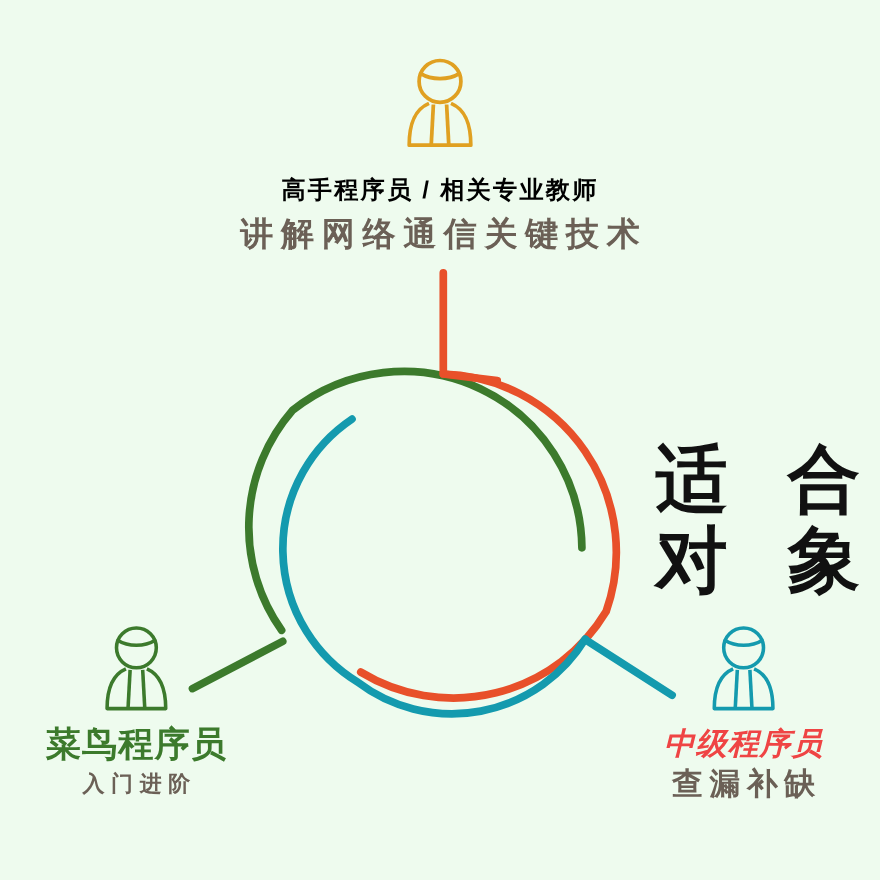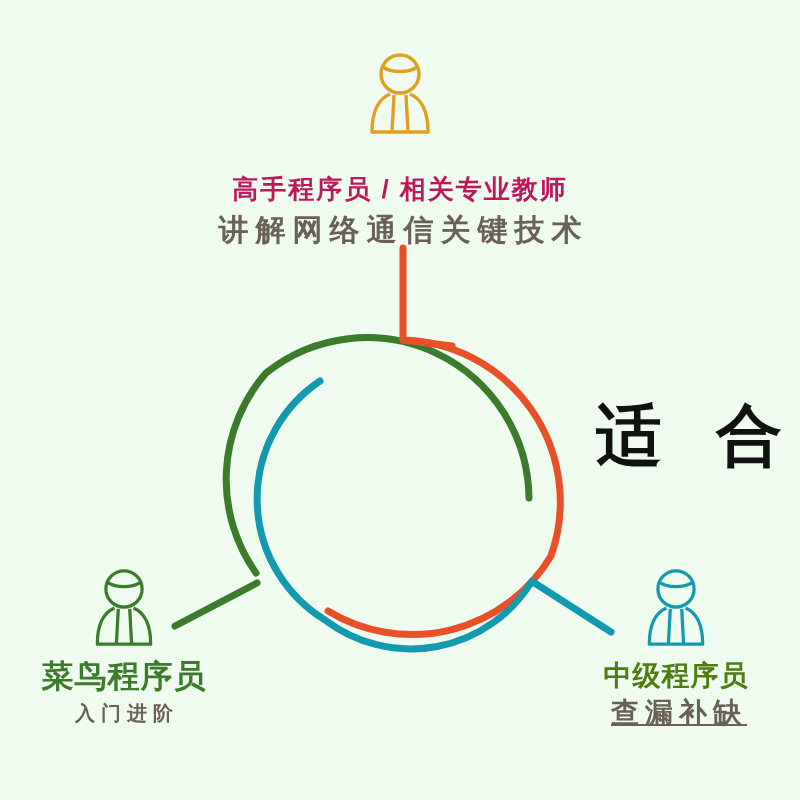--- a/index.html
+++ b/index.html
@@ -69,25 +69,25 @@
     text-align: center;
   }
 
   
   #node-top {
     left: 100px;
     top: 52px;
     width: 600px;
   }
   #node-top .node-title {
-    color: #be185d;
-    font-size: 26px;
+    color: #000000;
+    font-size: 22px;
     line-height: 42px;
     letter-spacing: 2px;
-    margin-top: 32px;
+    margin-top: 16px;
   }
   #node-top .node-sub {
     color: #6b6056;
     font-size: 30px;
     line-height: 40px;
     letter-spacing: 7px;
     text-indent: 7px;
   }
 
   
@@ -108,30 +108,30 @@
     line-height: 38px;
   }
 
   
   #node-right {
     left: 552px;
     top: 568px;
     width: 248px;
   }
   #node-right .node-title {
-    color: #4d7c0f;
+    color: #ef4444;
     font-size: 28px;
     line-height: 36px;
     letter-spacing: 1px;
     margin-top: 10px;
+    font-style: italic;
   }
   #node-right .node-sub {
     font-size: 28px;
     line-height: 38px;
-    text-decoration: underline;
   }
 </style>
 </head>
 <body>
 
 <div id="poster">
 
   <svg id="diagram" viewBox="0 0 800 800">
 
     <path d="M 256 573
@@ -148,20 +148,21 @@
              A 142 142 0 0 0 325 620
              A 142 142 0 0 0 532 581" fill="none" stroke="#149aae" stroke-width="7" stroke-linecap="round"></path>
 
     <path d="M 257 583 L 175 626" fill="none" stroke="#3c7a2c" stroke-width="7" stroke-linecap="round"></path>
 
     <path d="M 533 582 L 611 632" fill="none" stroke="#149aae" stroke-width="7" stroke-linecap="round"></path>
   </svg>
 
   <div class="center-label">
     <span class="cl-line">适 合</span>
+    <span class="cl-line">对 象</span>
   </div>
 
   <div class="node" id="node-top">
     <svg class="node-icon" width="64" height="84" viewBox="0 0 64 84">
       <circle cx="32" cy="22" r="19" fill="none" stroke="#e0a021" stroke-width="3.4"></circle>
       <path d="M 14.5 15 C 24 21, 40 21, 49.5 15" fill="none" stroke="#e0a021" stroke-width="3.4" stroke-linecap="round"></path>
       <path d="M 22 42 C 8 48, 4 62, 4 80 L 60 80 C 60 62, 56 48, 42 42" fill="none" stroke="#e0a021" stroke-width="3.4" stroke-linejoin="round"></path>
       <path d="M 26 43 L 24 80" fill="none" stroke="#e0a021" stroke-width="3.4"></path>
       <path d="M 38 43 L 40 80" fill="none" stroke="#e0a021" stroke-width="3.4"></path>
     </svg>

